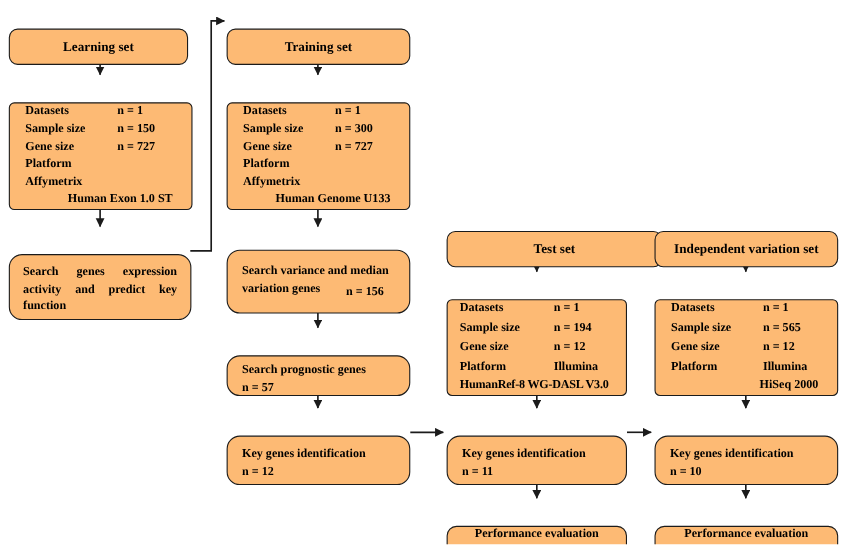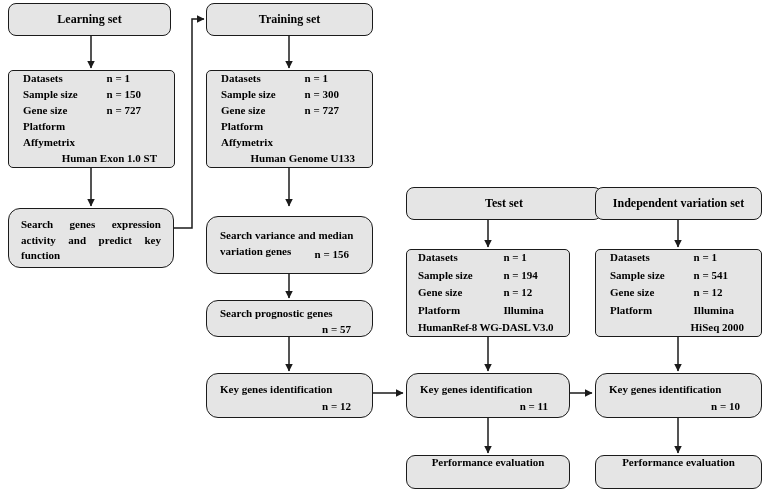--- a/index.html
+++ b/index.html
@@ -1,35 +1,35 @@
 <!DOCTYPE html>
 <html><head>
 <meta charset="utf-8">
 <style>
   html,body{margin:0;padding:0;background:#ffffff;}
   .canvas{
     position:relative;width:767px;height:495px;background:#ffffff;
     font-family:"Liberation Serif","DejaVu Serif",serif;
     font-weight:bold;color:#000;overflow:hidden;
   }
-  .box{position:absolute;background:#e5e5e5;border:1.5px solid #1b1b1b;box-sizing:border-box;}
+  .box{position:absolute;background:#fdba74;border:1.5px solid #1b1b1b;box-sizing:border-box;margin-top:23px;}
   .hdr{border-radius:8px;display:flex;align-items:center;justify-content:center;font-size:12px;}
   .detail{border-radius:5px;display:flex;flex-direction:column;justify-content:space-between;
           padding:0 14px;font-size:11px;line-height:15.6px;}
   .row{position:relative;white-space:nowrap;}
   .row .val{position:absolute;left:61%;top:0;}
   .f-right{text-align:right;padding-right:3px;white-space:nowrap;}
   .f-left{white-space:nowrap;letter-spacing:-0.2px;}
   .proc{border-radius:12px;font-size:11px;}
   #p-search{left:8px;top:208px;width:166px;height:60px;padding:8px 12px;line-height:15.5px;text-align:justify;}
-  #p-var{left:206px;top:216px;width:167px;height:58px;padding:11px 13px;line-height:15.5px;}
+  #p-var{left:206px;top:204px;width:167px;height:58px;padding:11px 13px;line-height:15.5px;}
   #p-var .lbl{display:block;width:138px;}
   #p-var .val{position:absolute;right:23px;bottom:11px;}
   #p-prog{left:206px;top:300px;width:167px;height:37px;padding:4px 13px;line-height:16px;}
-  .vline{text-align:right;padding-right:8px;}
+  .vline{text-align:left;padding-right:8px;}
   .key{border-radius:12px;font-size:11px;padding:7px 13px;line-height:16.5px;}
   .perf{border-radius:9px;display:flex;justify-content:center;font-size:11px;}
   .arrows{position:absolute;left:0;top:0;}
 
   #b-learn-hdr{left:8px;top:3px;width:163px;height:33px;}
   #b-train-hdr{left:206px;top:3px;width:167px;height:33px;}
   #b-learn-det{left:8px;top:70px;width:167px;height:98px;}
   #b-train-det{left:206px;top:70px;width:167px;height:98px;}
   #b-key12{left:206px;top:373px;width:167px;height:45px;}
   #b-test-hdr{left:406px;top:187px;width:196px;height:33px;}
@@ -183,21 +183,21 @@
     <span>Independent variation set</span>
   </div>
 
   <div class="box detail" id="b-val-det">
     <div class="row">
       <span>Datasets</span>
       <span class="val">n = 1</span>
     </div>
     <div class="row">
       <span>Sample size</span>
-      <span class="val">n = 541</span>
+      <span class="val">n = 565</span>
     </div>
     <div class="row">
       <span>Gene size</span>
       <span class="val">n = 12</span>
     </div>
     <div class="row">
       <span>Platform</span>
       <span class="val">Illumina</span>
     </div>
     <div class="f-right">HiSeq 2000</div>

